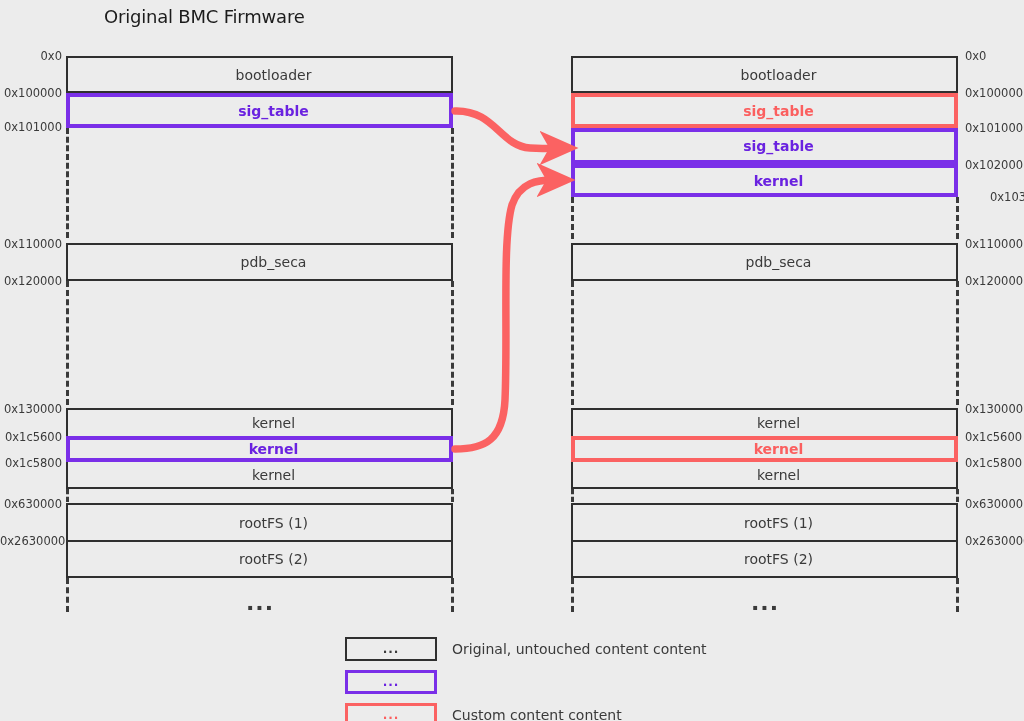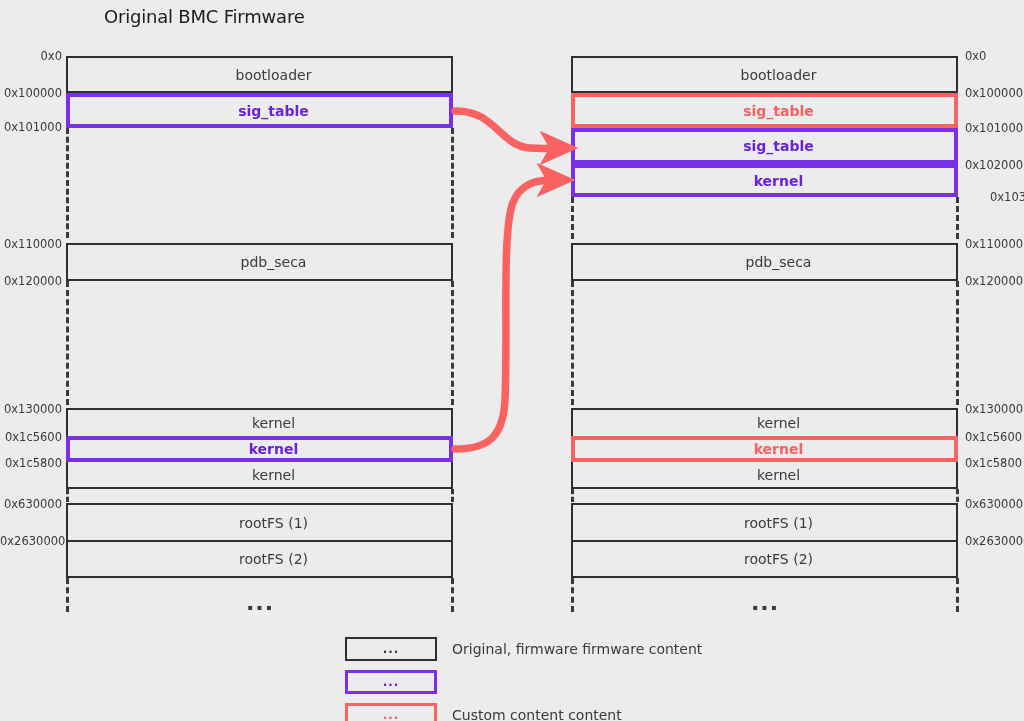--- a/index.html
+++ b/index.html
@@ -279,21 +279,21 @@
 
     <path d="M 455 449 C 485 449, 503 440, 505 400 C 508 330, 502 240, 512 205 C 520 182, 538 180, 553 180" fill="none" stroke="#fb6262" stroke-width="7.5" stroke-linecap="round" marker-end="url(#arrowhead)"></path>
   </svg>
 
   <div id="legend">
 
     <div class="legend-row">
       <div class="legend-swatch sw-black">
         <span>...</span>
       </div>
-      <div class="legend-text">Original, firmware firmware content</div>
+      <div class="legend-text">Original, untouched content content</div>
     </div>
 
     <div class="legend-row">
       <div class="legend-swatch sw-purple">
         <span>...</span>
       </div>
     </div>
 
     <div class="legend-row">
       <div class="legend-swatch sw-red">

